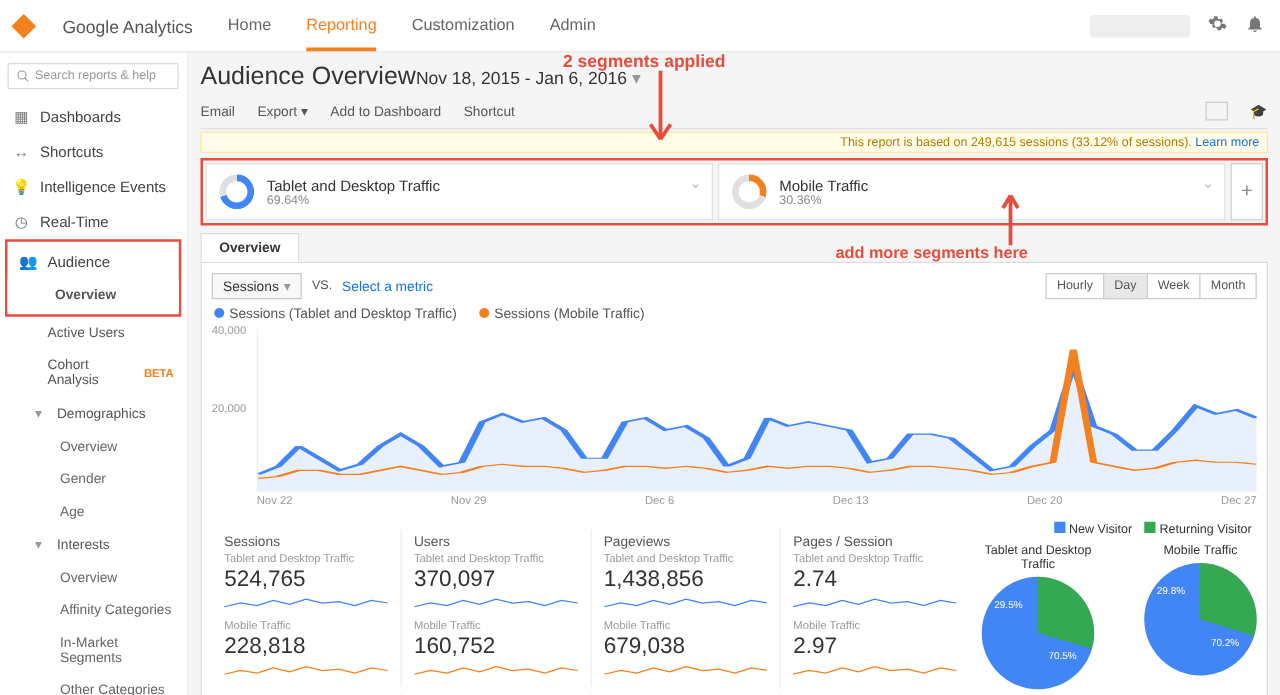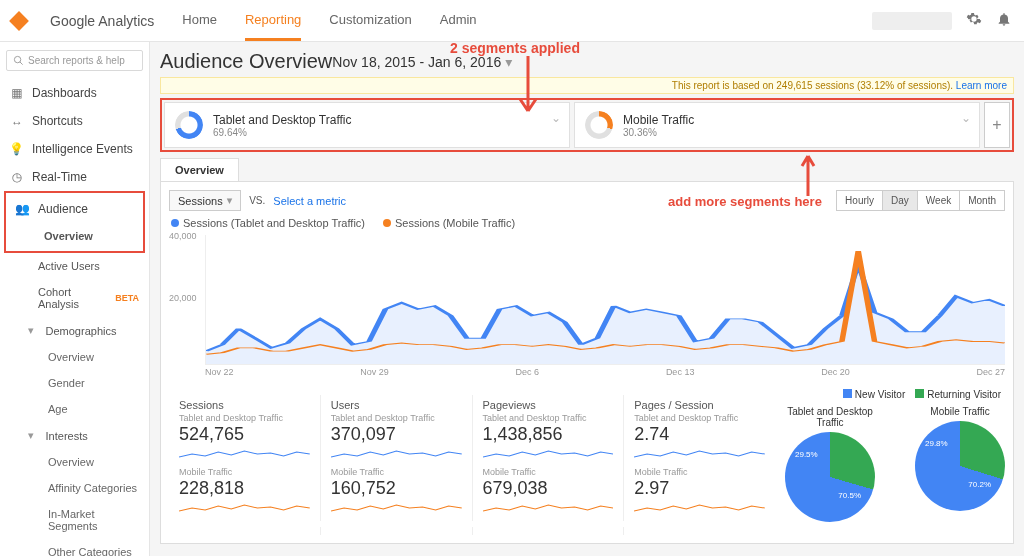--- a/index.html
+++ b/index.html
@@ -173,20 +173,28 @@
       </svg>
 
     <div class="title-row">
       <h1>Audience Overview</h1>
       <div class="daterange">
         <span>Nov 18, 2015 - Jan 6, 2016</span>
         <span style="color:#999">▾</span>
       </div>
     </div>
 
+    <div class="toolbar">
+      <span>Email</span>
+      <span><span>Export</span> ▾</span>
+      <span>Add to Dashboard</span>
+      <span>Shortcut</span>
+      <span class="sq"></span>
+      <span style="color:#555">🎓</span>
+    </div>
 
     <div class="sample-note">
       <span>This report is based on 249,615 sessions (33.12% of sessions).</span> <a>Learn more</a>
     </div>
 
     <div class="seg-row">
       <div class="seg-card">
         <div class="donut blue"></div>
         <div>
           <div class="seg-title">Tablet and Desktop Traffic</div>

